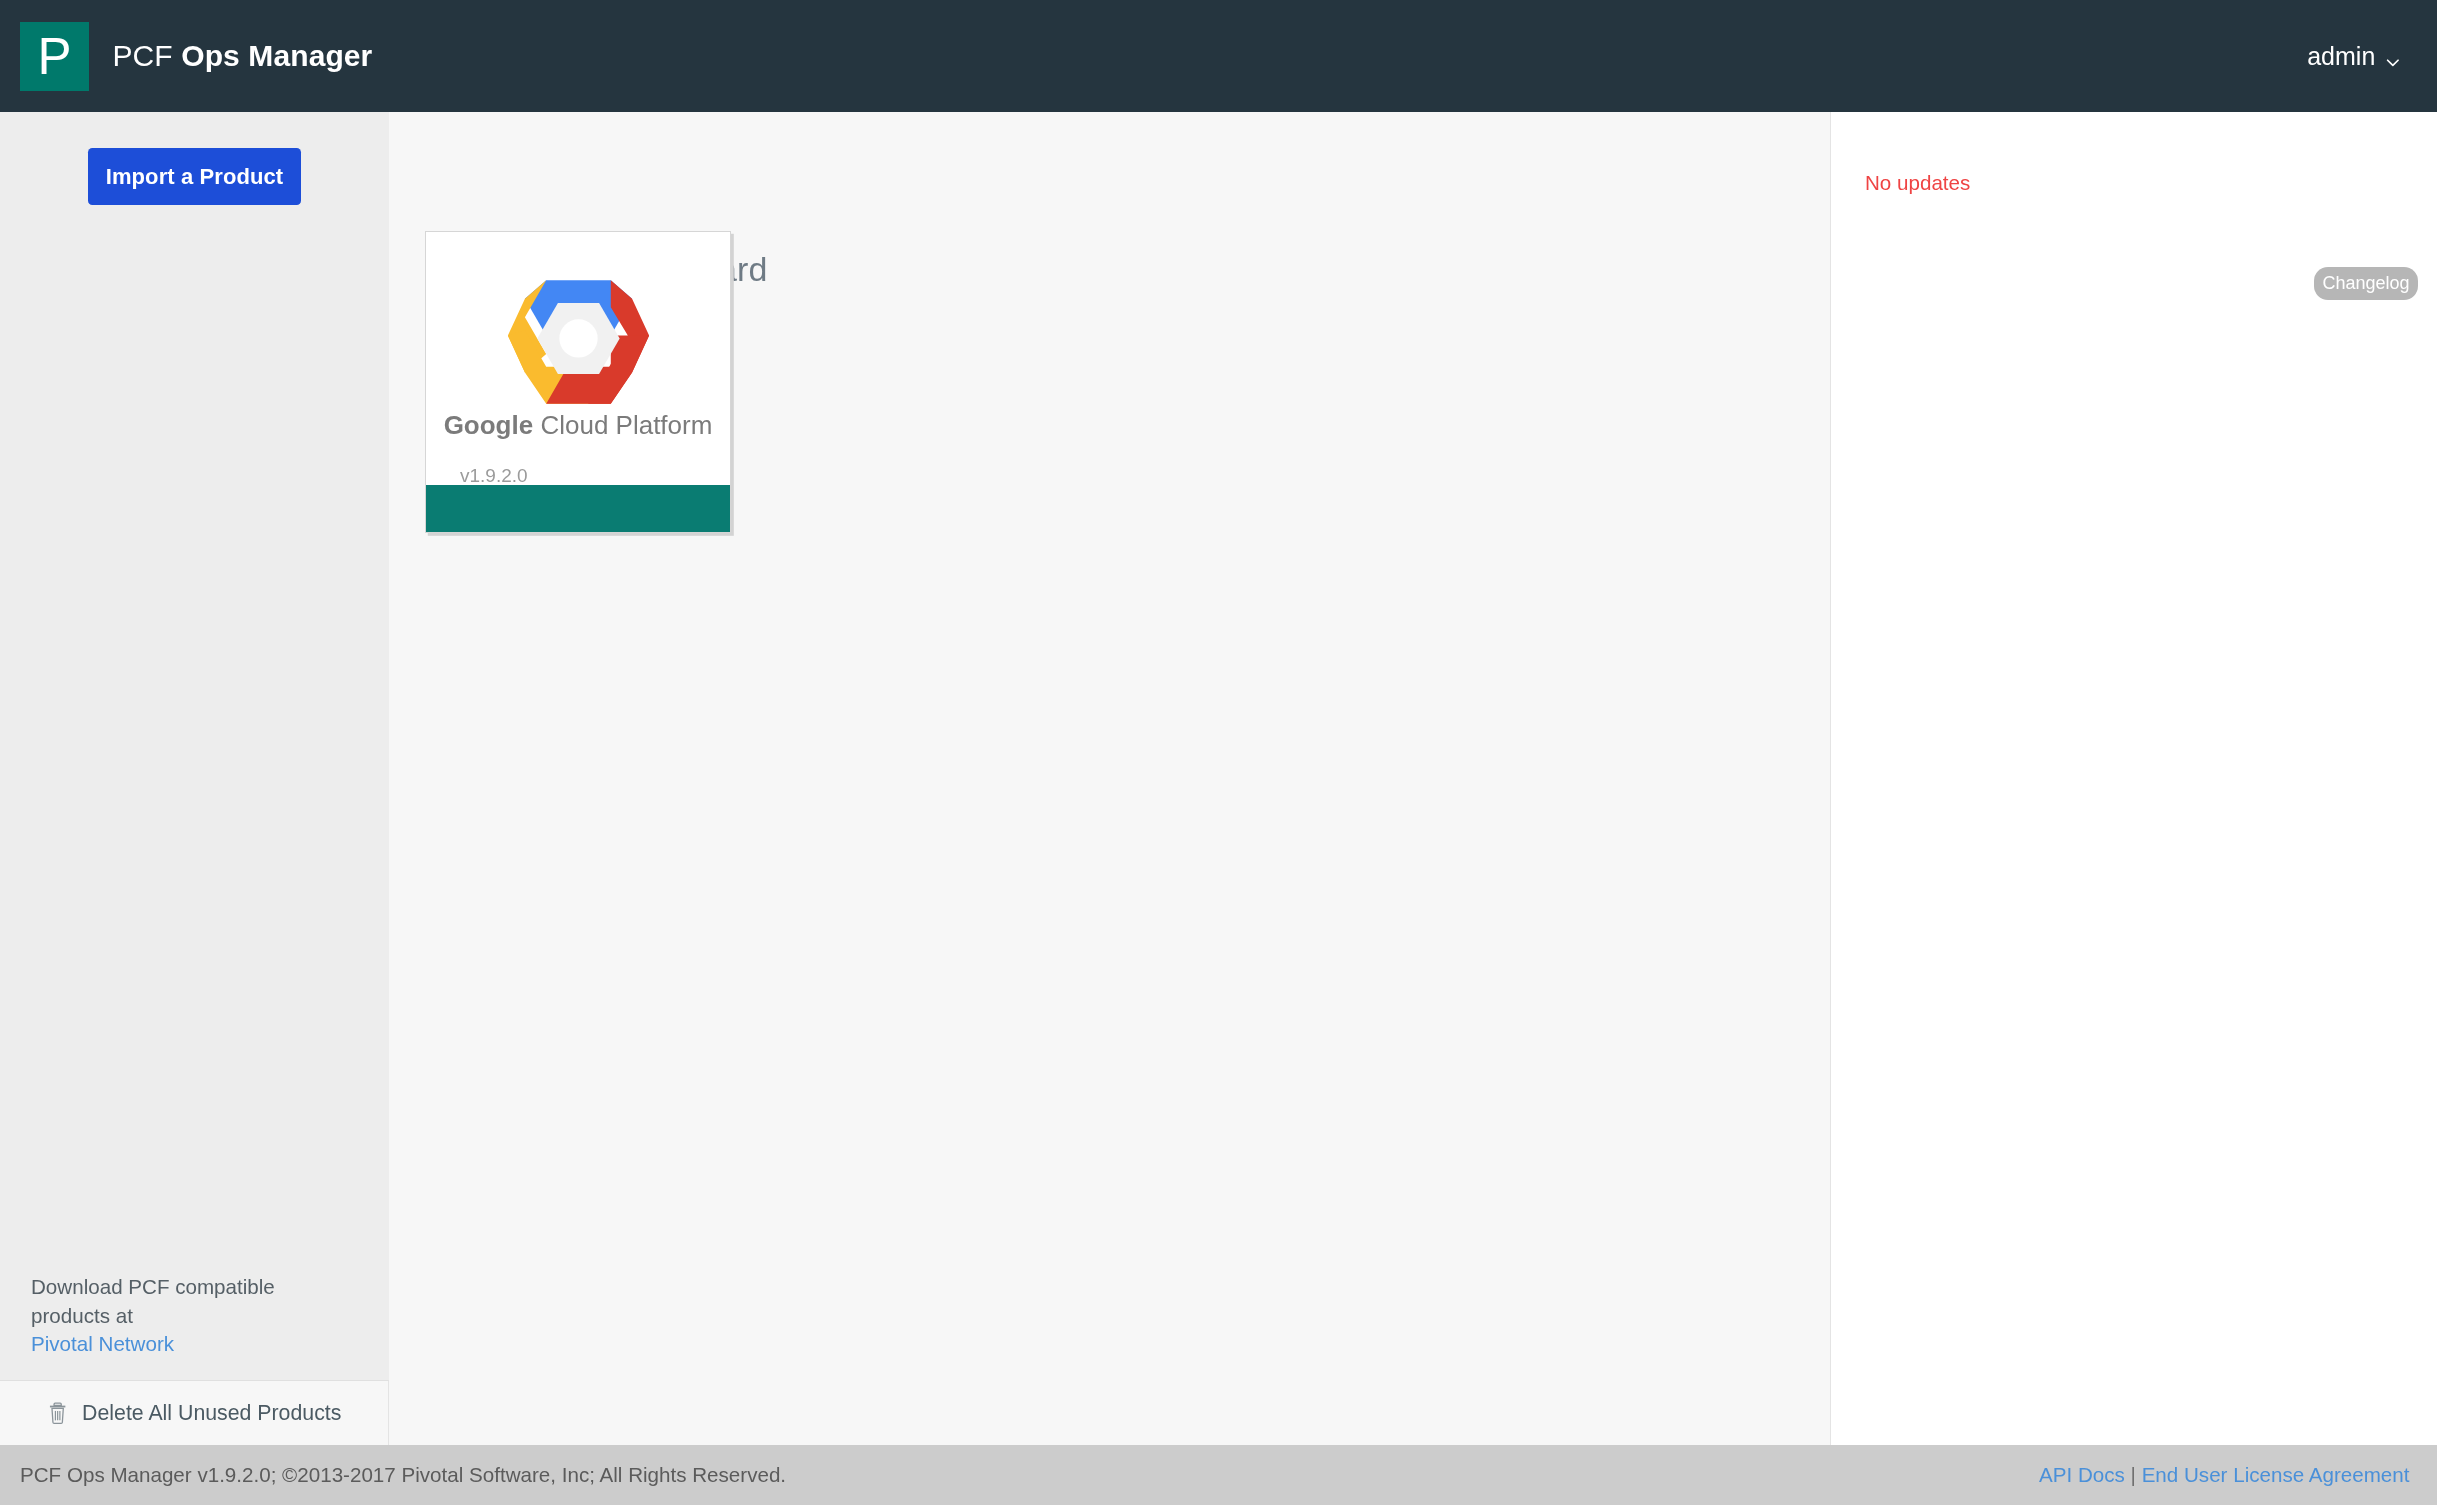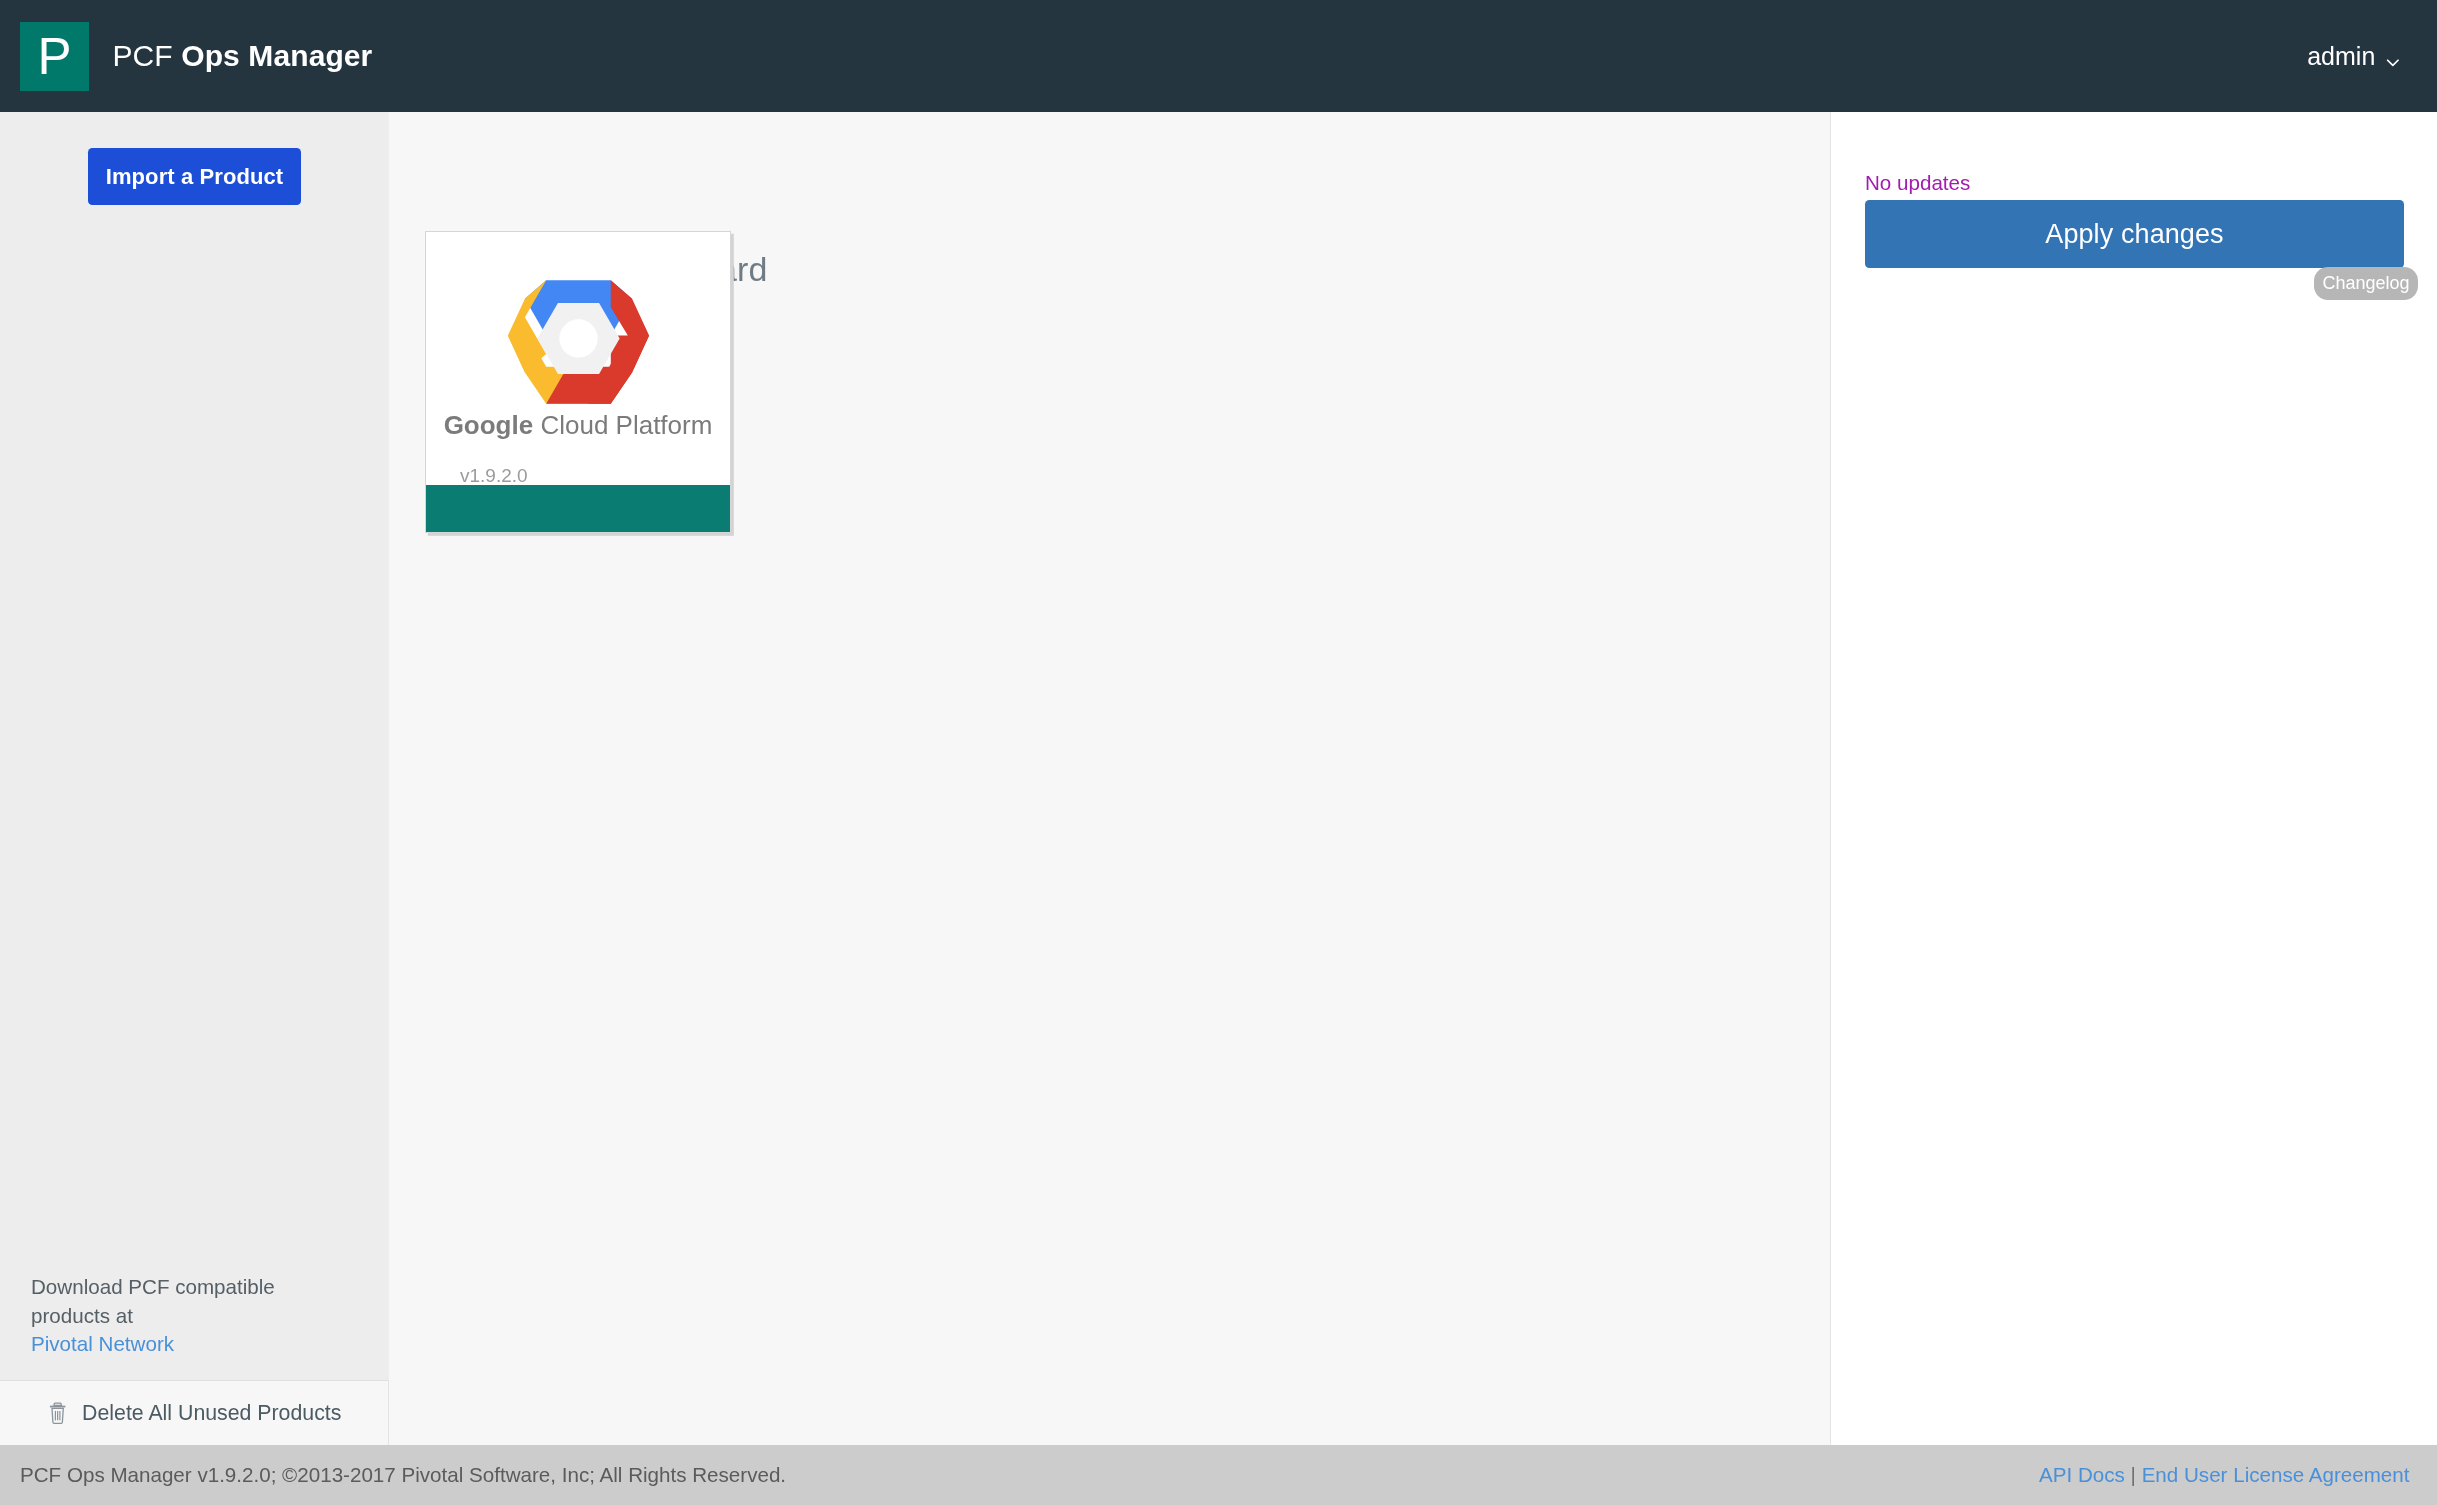--- a/index.html
+++ b/index.html
@@ -216,21 +216,21 @@
     width: 607px;
     height: 1333px;
     background: #ffffff;
     box-sizing: border-box;
   }
   #no-updates-label {
     position: absolute;
     top: 59px;
     left: 34px;
     font-size: 20.6px;
-    color: #a21caf;
+    color: #ef4444;
   }
   #apply-changes-btn {
     position: absolute;
     top: 88px;
     left: 34px;
     width: 539px;
     height: 68px;
     background: #3274b4;
     color: #ffffff;
     border: none;
@@ -353,21 +353,20 @@
     <div id="tile-product-name">
       <span class="gname">Google</span><span class="gsuffix"> Cloud Platform</span>
     </div>
     <div id="tile-version">v1.9.2.0</div>
     <div id="tile-status-bar"></div>
   </div>
 </div>
 
 <div id="right-panel">
   <div id="no-updates-label">No updates</div>
-  <button id="apply-changes-btn">Apply changes</button>
 </div>
 <button id="changelog-btn">Changelog</button>
 
 <div id="status-bar">
   <div id="status-copyright">PCF Ops Manager v1.9.2.0; ©2013-2017 Pivotal Software, Inc; All Rights Reserved.</div>
   <div id="status-links">
     <a href="#">API Docs</a><span class="sep">|</span><a href="#">End User License Agreement</a>
   </div>
 </div>
 

